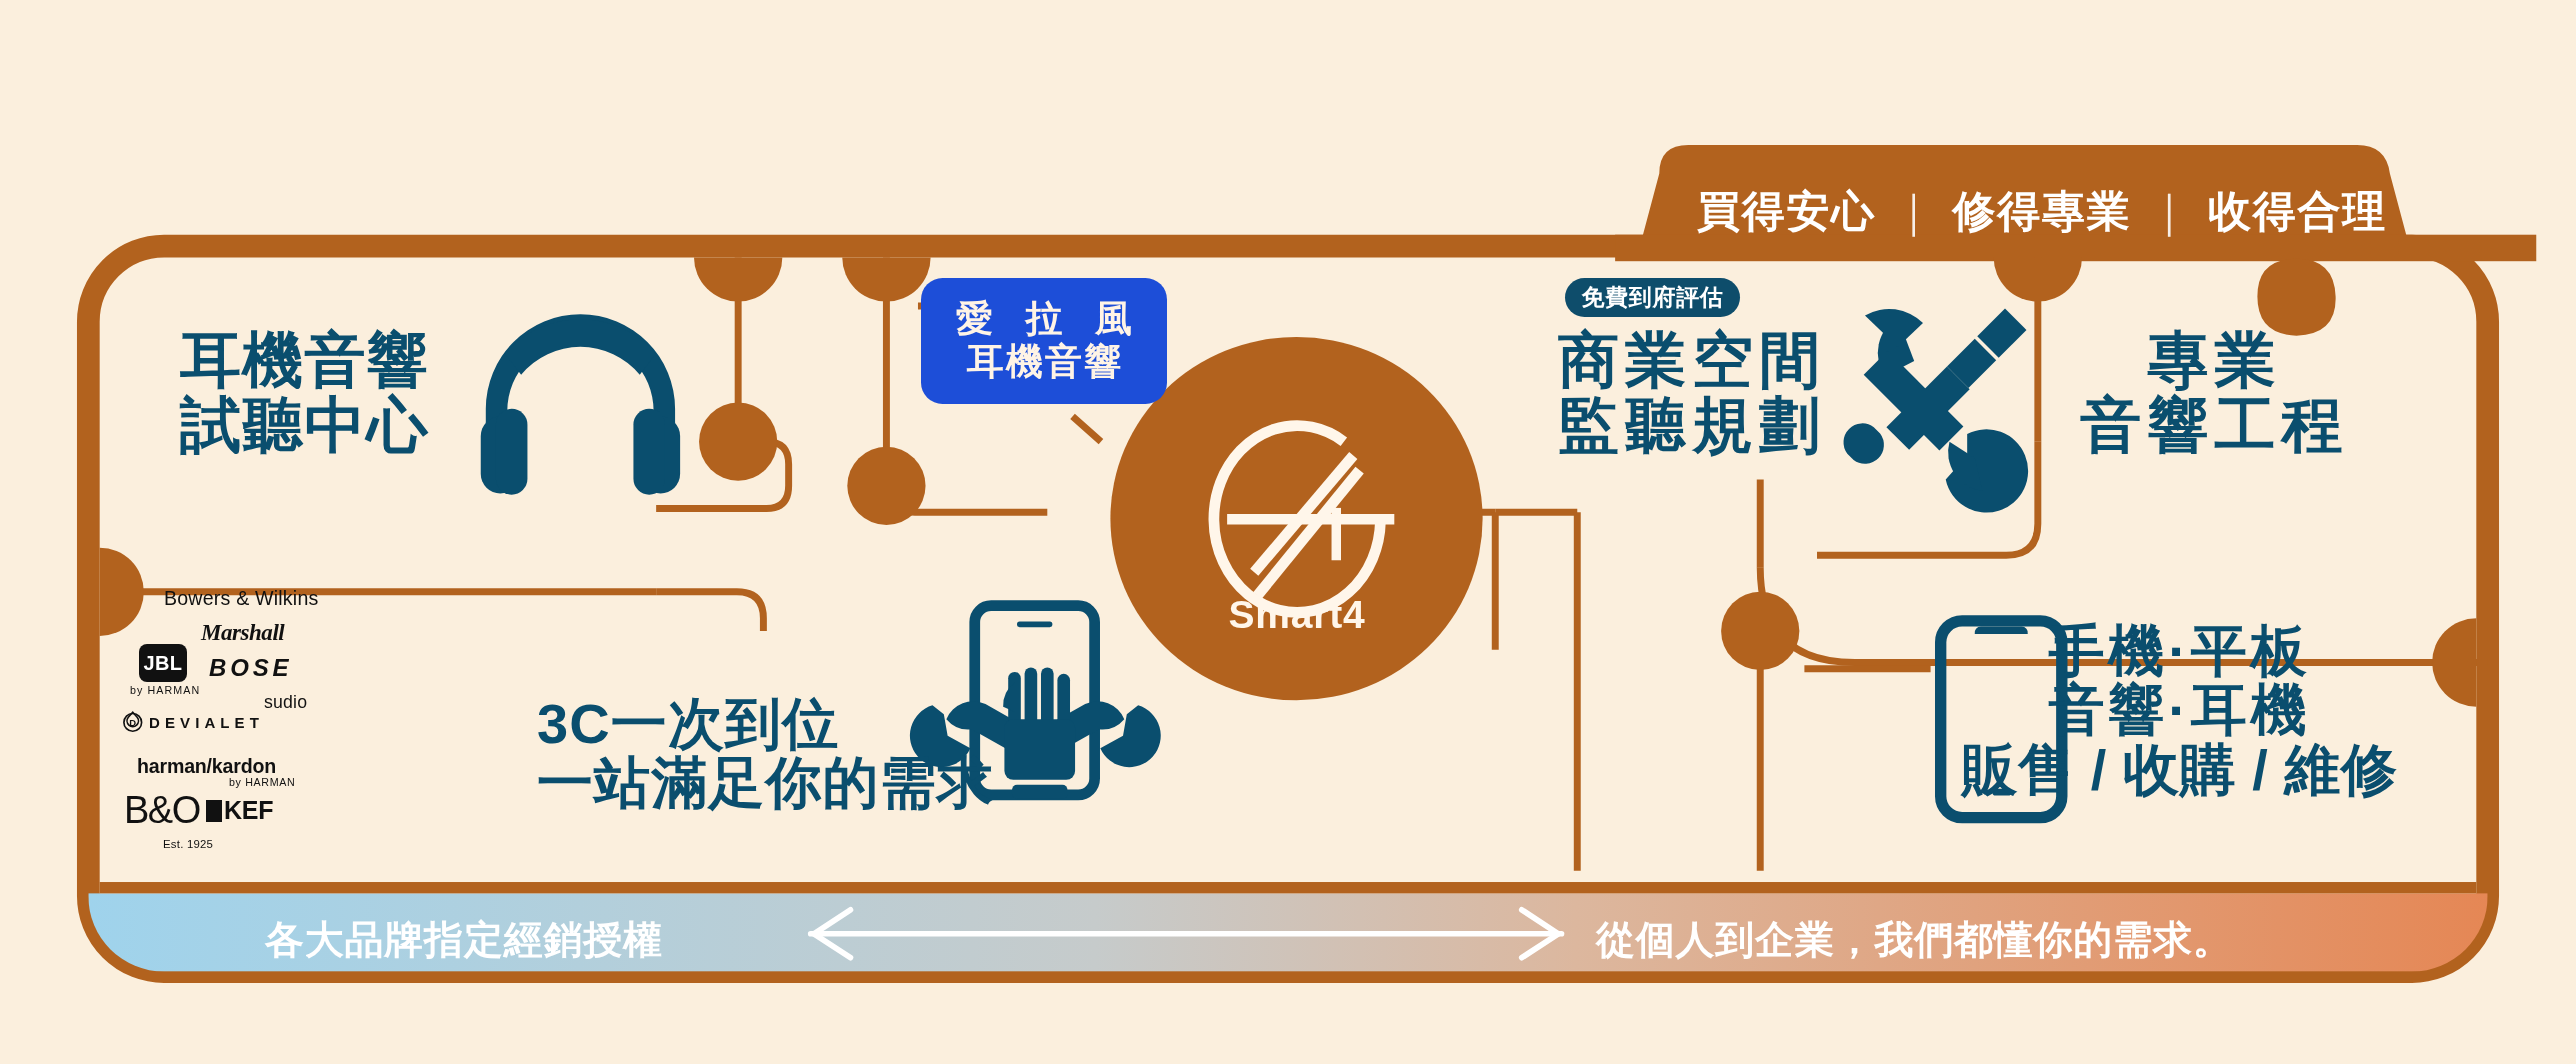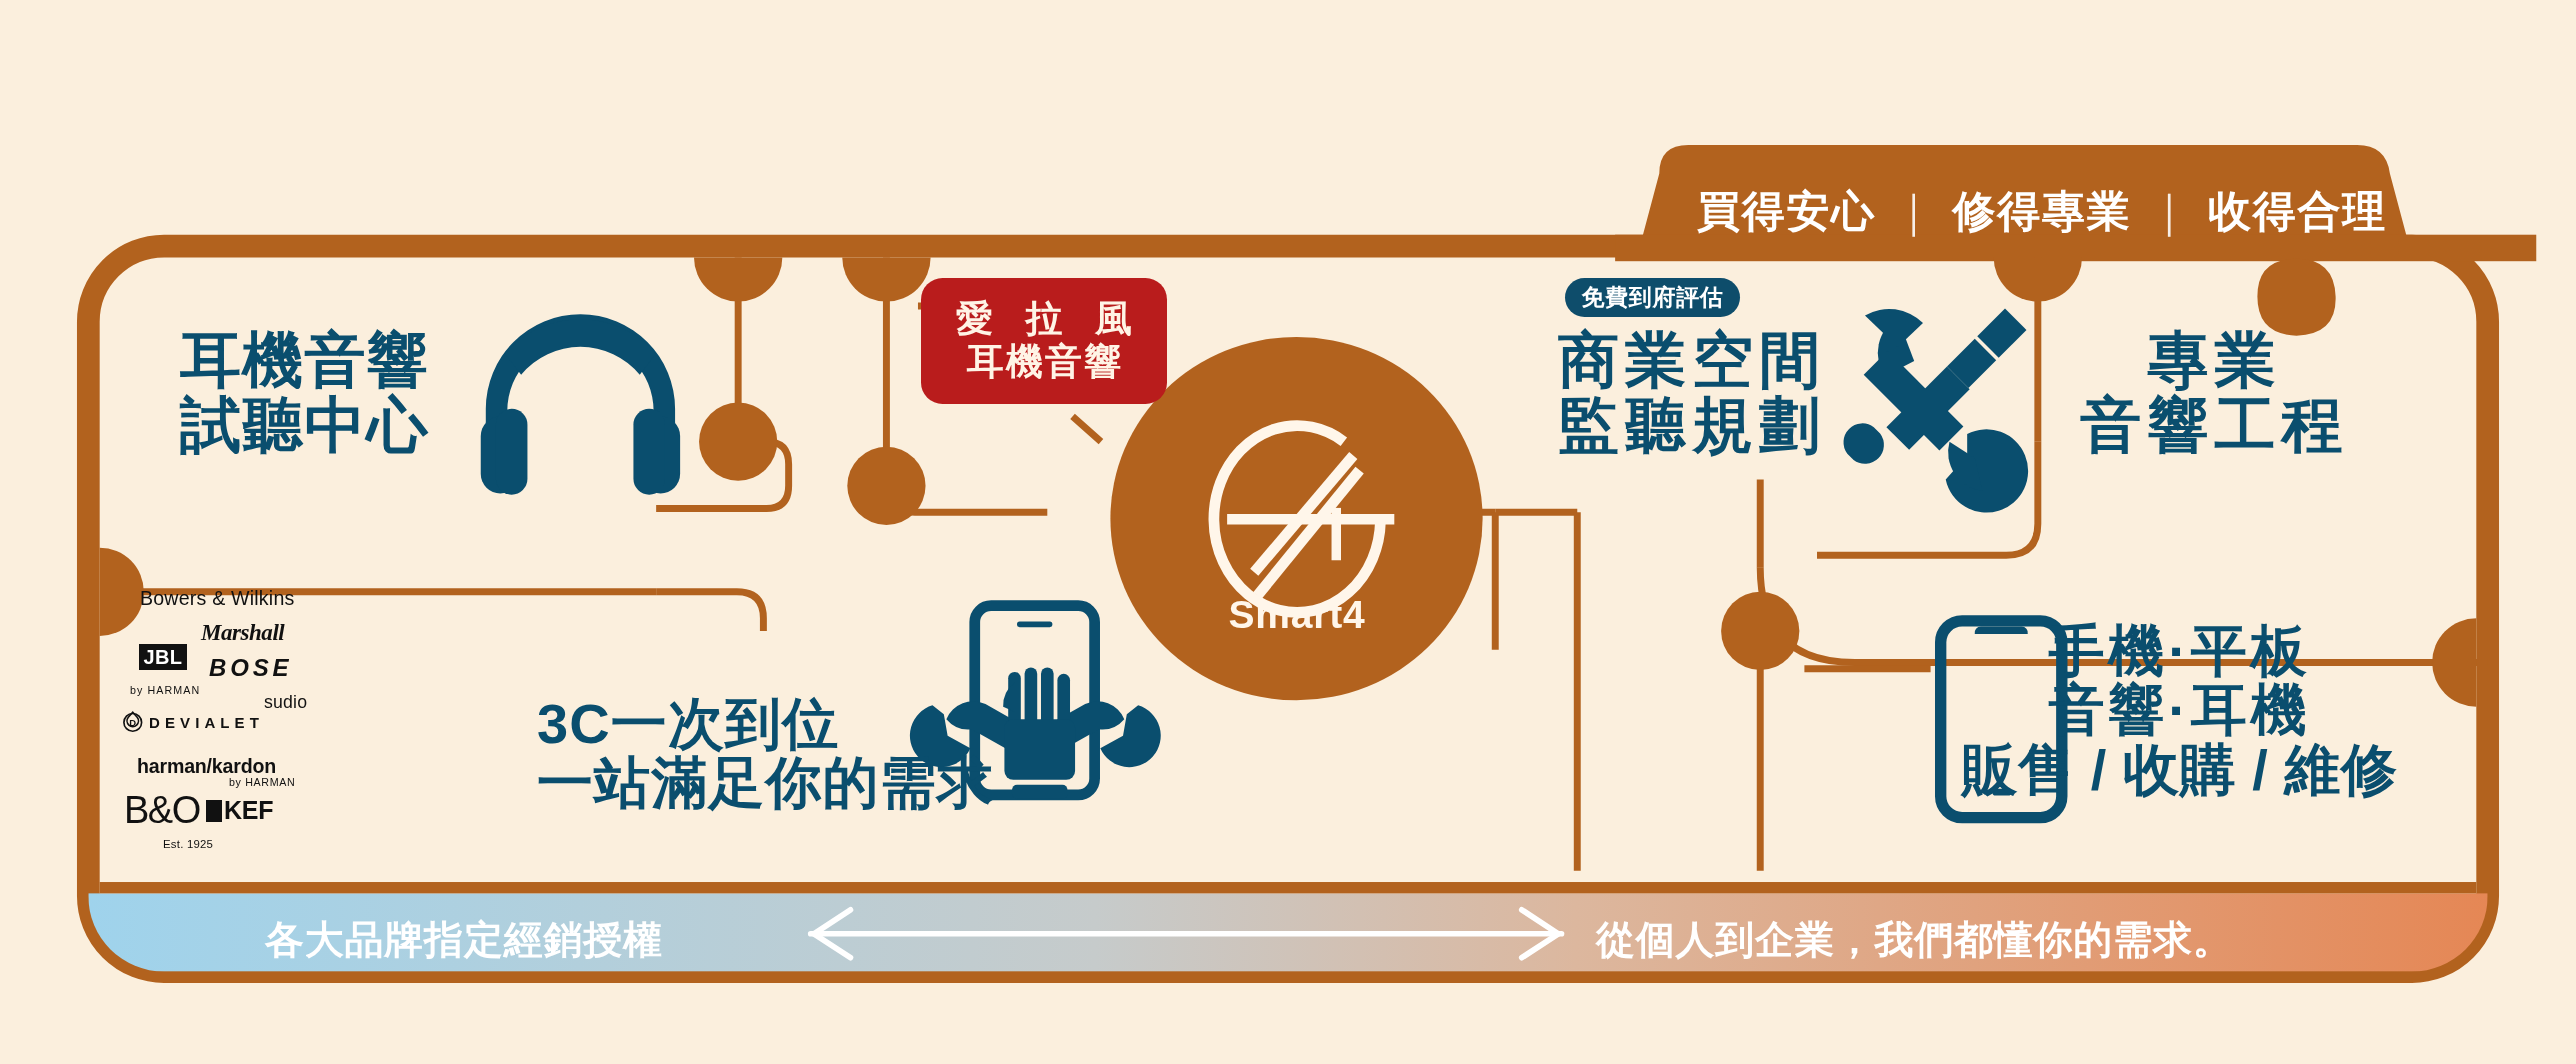--- a/index.html
+++ b/index.html
@@ -24,21 +24,21 @@
     letter-spacing:0.02em;
   }
   .h-left{font-size:61px;text-align:left;}
   .h-3c{font-size:56px;}
   .h-right{font-size:61px;text-align:center;}
   .h-right2{font-size:61px;text-align:center;}
   .h-phone{font-size:56px;text-align:center;}
 
   .tag-box{
     position:absolute;
-    background:#b91c1c;
+    background:#1d4ed8;
     border-radius:21.5px;
     color:#FFF4E6;
     font-weight:bold;
     display:flex;flex-direction:column;
     align-items:center;justify-content:center;
     line-height:1.16;
     box-sizing:border-box;
   }
   .tag-l1{font-size:37px;letter-spacing:0.30em;text-indent:0.30em;}
   .tag-l2{font-size:37px;letter-spacing:0.06em;text-indent:0.06em;}
@@ -72,21 +72,21 @@
     color:#FFFFFF;
     font-weight:bold;
     font-size:39px;
     white-space:nowrap;
     letter-spacing:0.02em;
   }
 
   
   #brands{position:absolute;left:95px;top:587px;width:240px;height:265px;color:#111;}
   .b{position:absolute;white-space:nowrap;color:#111;}
-  .b-bw{font-size:19.6px;letter-spacing:.01em;font-weight:400;}
+  .b-bw{font-size:19.6px;letter-spacing:.01em;font-weight:400;margin-left:24px;}
   .b-marshall{font-size:23px;font-style:italic;font-weight:bold;font-family:"Liberation Serif","DejaVu Serif",serif;letter-spacing:-.02em;}
   .jbl-box{position:absolute;background:#111;color:#fff;font-weight:bold;font-size:20px;
            display:flex;align-items:center;justify-content:center;letter-spacing:.02em;}
   .b-harman-sm{font-size:10.7px;letter-spacing:.10em;}
   .b-bose{font-size:24px;font-weight:bold;font-style:italic;letter-spacing:.16em;}
   .b-sudio{font-size:17.7px;letter-spacing:.01em;}
   .b-devialet{font-size:15px;font-weight:bold;letter-spacing:.34em;}
   .b-hk{font-size:19.6px;font-weight:bold;letter-spacing:-.01em;}
   .b-hk-sub{font-size:10.7px;letter-spacing:.06em;}
   .b-bo{font-size:38px;font-weight:300;line-height:.82;letter-spacing:-.04em;}
@@ -286,21 +286,21 @@
   </div>
 
   <div class="bar-txt" style="left:265px;top:913px;">各大品牌指定經銷授權</div>
   <div class="bar-txt" style="left:1596px;top:913px;">從個人到企業，我們都懂你的需求。</div>
 
   <div id="brands">
     <div class="b b-bw" style="left:45px;top:0px;">Bowers &amp; Wilkins</div>
 
     <div class="b b-marshall" style="left:106px;top:33px;">Marshall</div>
 
-    <div class="jbl-box" style="left:44px;top:57px;width:48px;height:26px;">JBL</div>
+    <div class="jbl-box" style="left:44px;top:57px;width:48px;height:38px;border-radius:8px;">JBL</div>
     <div class="b b-harman-sm" style="left:35px;top:97px;">by HARMAN</div>
 
     <div class="b b-bose" style="left:114px;top:67px;">BOSE</div>
 
     <div class="b b-sudio" style="left:169px;top:105px;">sudio</div>
 
     <svg style="position:absolute;left:26.5px;top:124px;width:21.5px;height:21.5px;" viewBox="0 0 34 34">
       <circle cx="17" cy="18" r="14" fill="none" stroke="#111" stroke-width="2.6"></circle>
       <path d="M17 2 l7 8 a9 9 0 1 1 -14 0 z" fill="none" stroke="#111" stroke-width="2.6"></path>
       <text x="17" y="24" font-size="15" font-weight="bold" fill="#111" text-anchor="middle" font-family="Liberation Sans, sans-serif">D</text>

